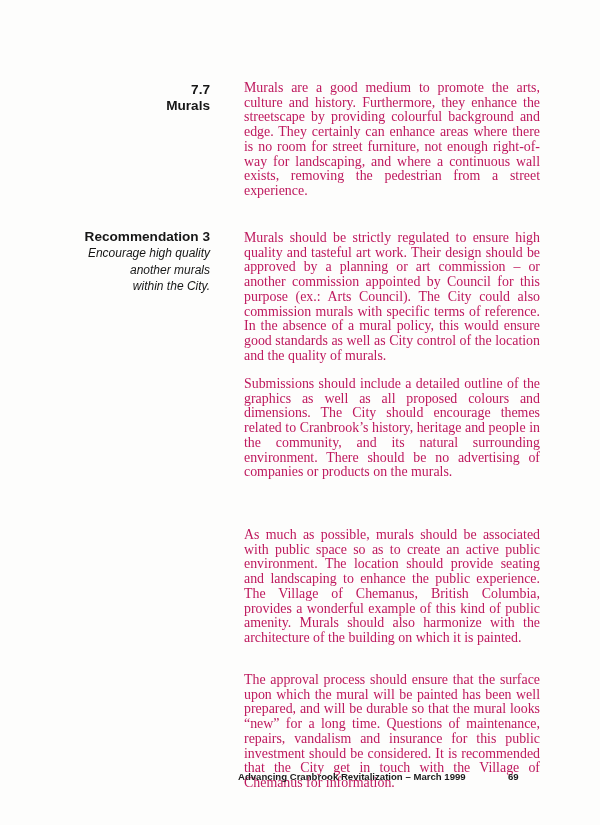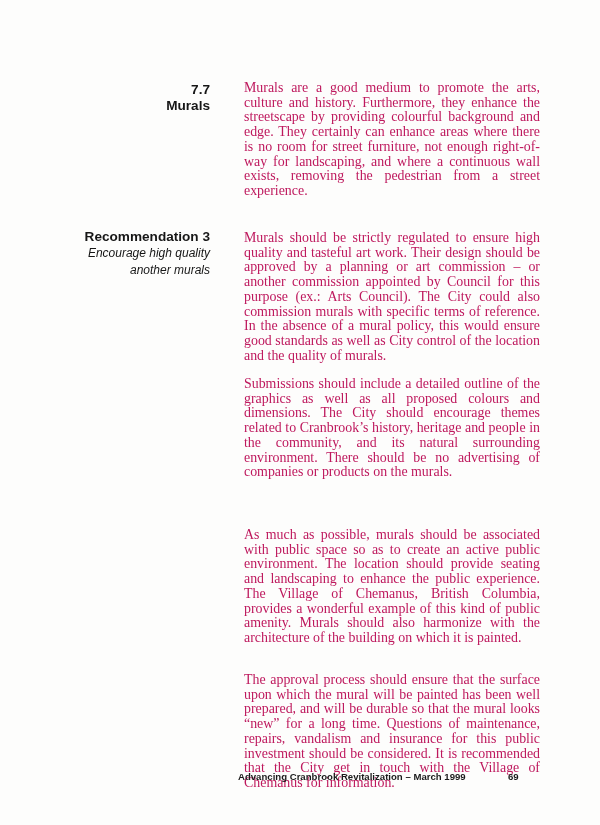--- a/index.html
+++ b/index.html
@@ -83,20 +83,21 @@
     <span class="bold">7.7</span>
     <span class="bold">Murals</span>
   </div>
 
   <p class="body-col p1">Murals are a good medium to promote the arts, culture and history. Furthermore, they enhance the streetscape by providing colourful background and edge. They certainly can enhance areas where there is no room for street furniture, not enough right-of-way for landscaping, and where a continuous wall exists, removing the pedestrian from a street experience.</p>
 
   <div class="side-heading rec-10">
     <span class="bold">Recommendation 3</span>
     <span class="italic">Encourage high quality</span>
     <span class="italic">another murals</span>
+    <span class="italic">within the City.</span>
   </div>
 
   <p class="body-col p2">Murals should be strictly regulated to ensure high quality and tasteful art work. Their design should be approved by a planning or art commission – or another commission appointed by Council for this purpose (ex.: Arts Council). The City could also commission murals with specific terms of reference. In the absence of a mural policy, this would ensure good standards as well as City control of the location and the quality of murals.</p>
   <p class="body-col p3">Submissions should include a detailed outline of the graphics as well as all proposed colours and dimensions. The City should encourage themes related to Cranbrook’s history, heritage and people in the community, and its natural surrounding environment. There should be no advertising of companies or products on the murals.</p>
   <p class="body-col p4">As much as possible, murals should be associated with public space so as to create an active public environment. The location should provide seating and landscaping to enhance the public experience. The Village of Chemanus, British Columbia, provides a wonderful example of this kind of public amenity. Murals should also harmonize with the architecture of the building on which it is painted.</p>
   <p class="body-col p5">The approval process should ensure that the surface upon which the mural will be painted has been well prepared, and will be durable so that the mural looks “new” for a long time. Questions of maintenance, repairs, vandalism and insurance for this public investment should be considered. It is recommended that the City get in touch with the Village of Chemanus for information.</p>
 
   <div class="footer">
     <span>Advancing Cranbrook Revitalization – March 1999</span>
     <span class="page-num">69</span>

